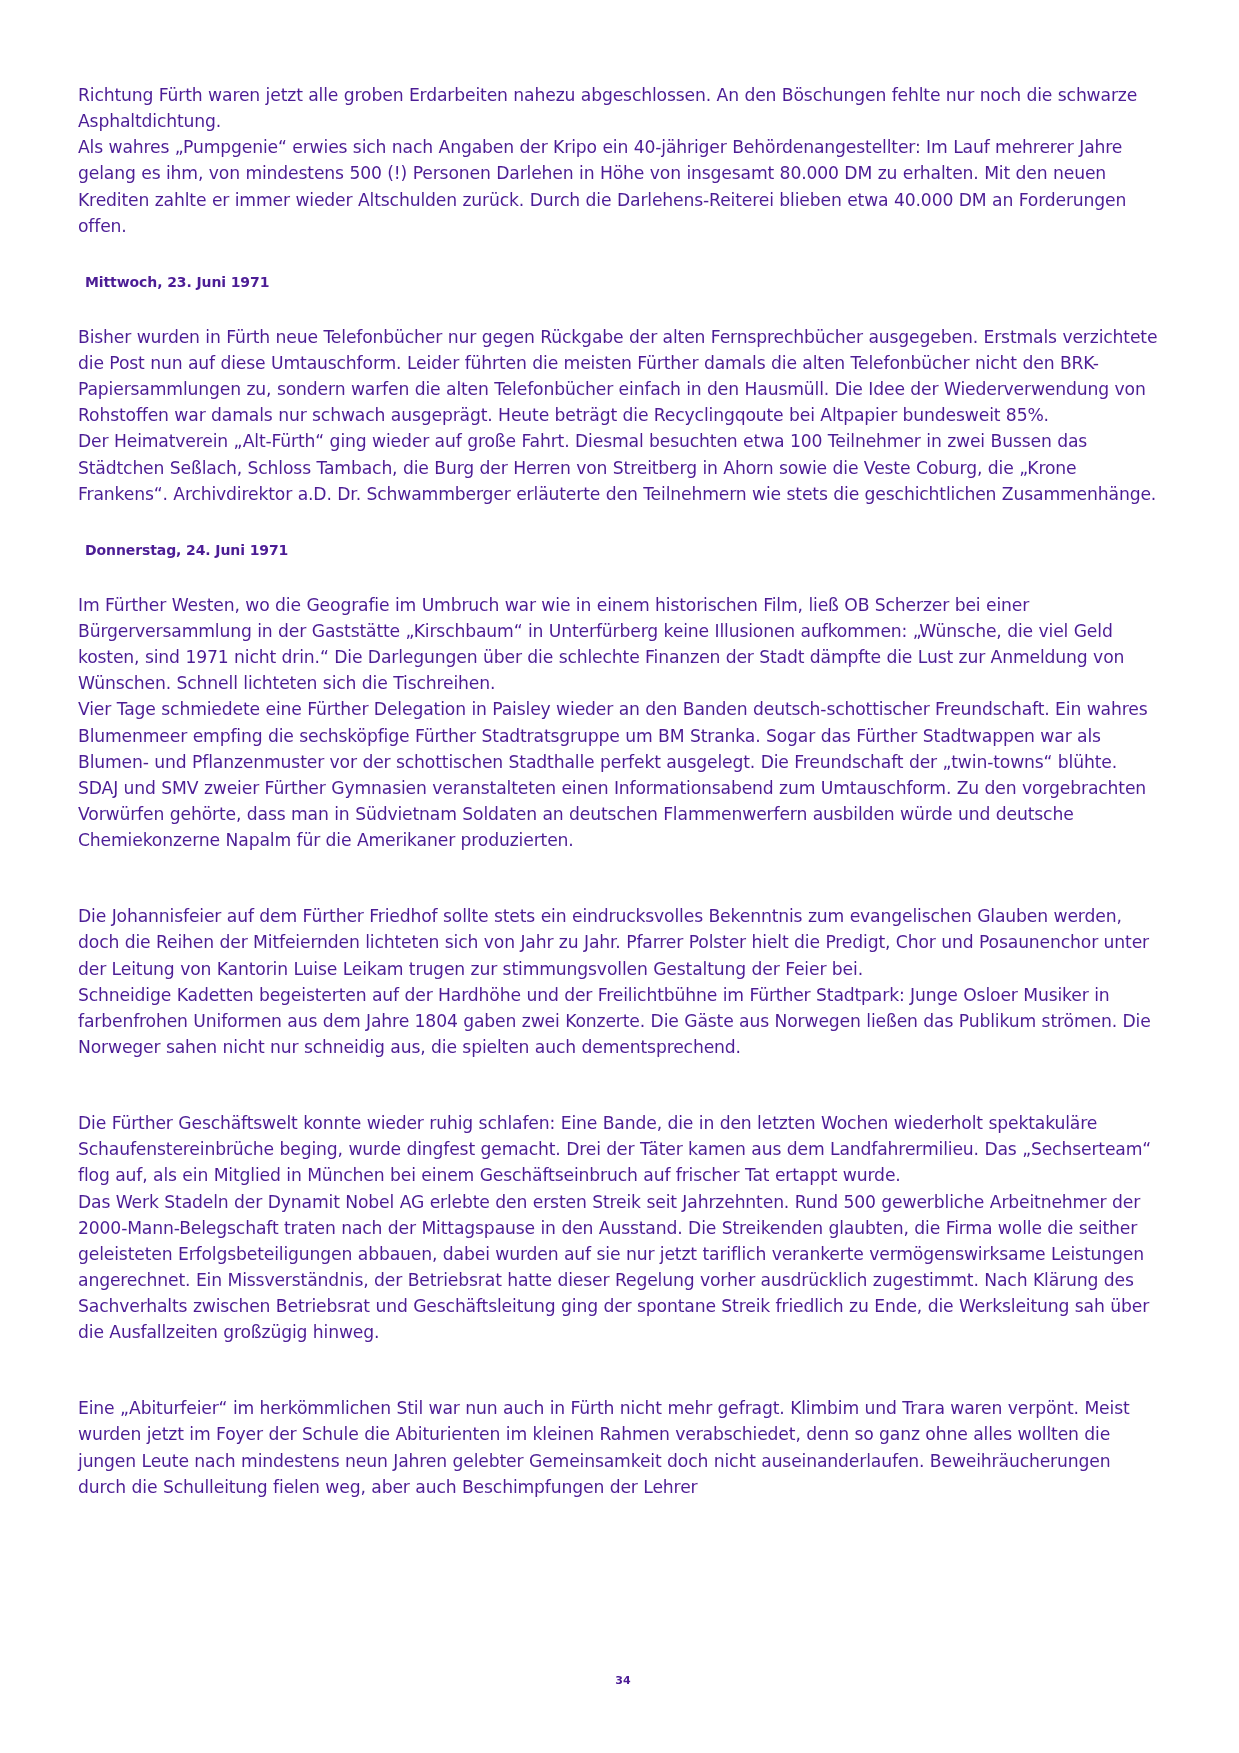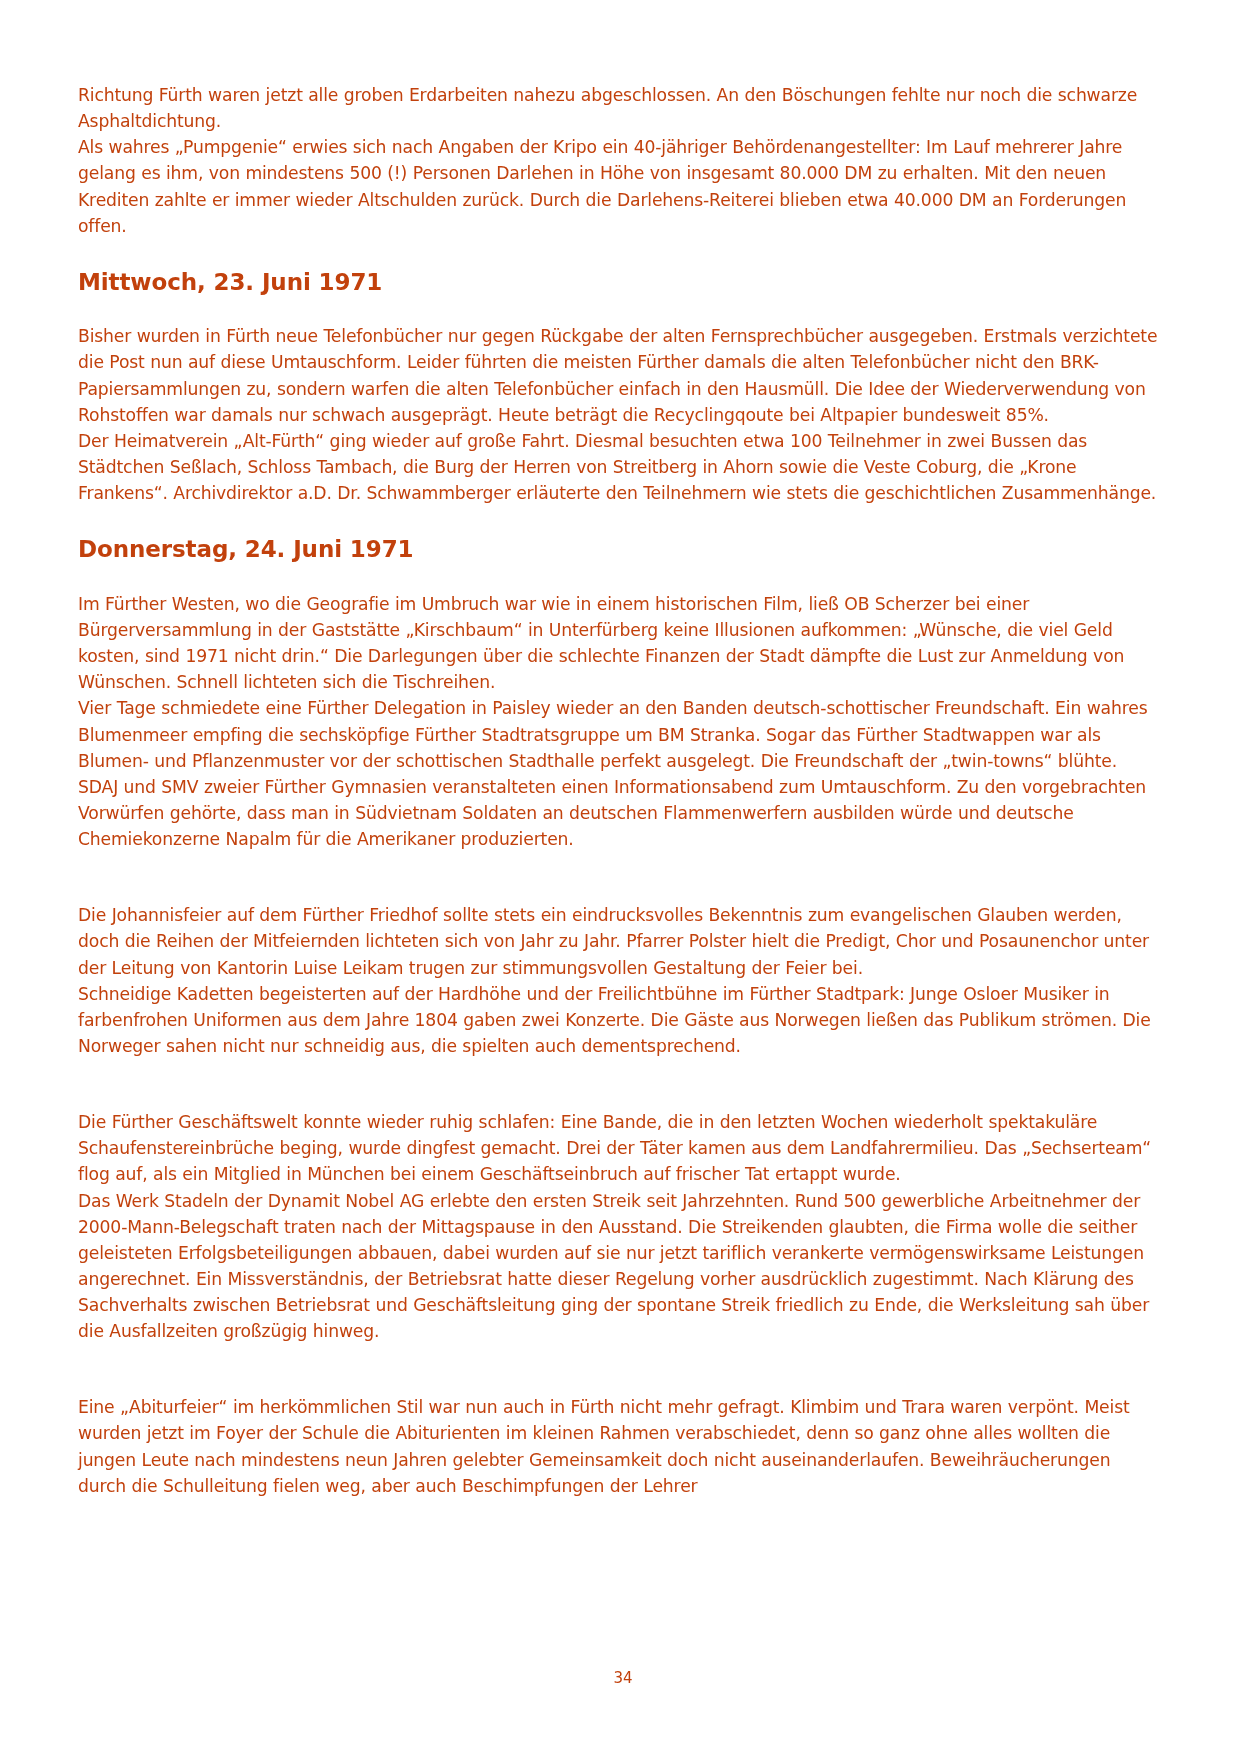--- a/index.html
+++ b/index.html
@@ -8,50 +8,51 @@
     background: #ffffff;
   }
   .page {
     position: relative;
     width: 1239px;
     height: 1753px;
     background: #ffffff;
     box-sizing: border-box;
     padding: 82px 75px 64px 78px;
     font-family: "DejaVu Sans", sans-serif;
-    color: #c2410c;
+    color: #4c1d95;
   }
   .content {
     width: 1085px;
   }
   p.para {
     margin: 0;
     font-size: 17.2px;
     line-height: 1.52;
     text-align: left;
     letter-spacing: -0.15px;
     word-spacing: 0.2px;
   }
   h2.heading {
-    margin: 0;
-    font-size: 23px;
+    margin: 7px;
+    font-size: 14px;
     font-weight: bold;
     line-height: 1.5;
     letter-spacing: -0.1px;
   }
   .gap-before-heading { height: 26px; }
   .gap-after-heading { height: 24px; }
   .pagenum {
     position: absolute;
     left: 7px;
     right: 0;
     bottom: 66px;
     text-align: center;
-    font-size: 15px;
+    font-size: 11px;
     font-family: "DejaVu Sans", sans-serif;
+    font-weight: bold;
   }
 </style>
 </head>
 <body>
 
 <div class="page">
   <div class="content">
 
     <p class="para">Richtung Fürth waren jetzt alle groben Erdarbeiten nahezu abgeschlossen. An den Böschungen fehlte nur noch die schwarze Asphaltdichtung.</p>
     <p class="para">Als wahres „Pumpgenie“ erwies sich nach Angaben der Kripo ein 40-jähriger Behördenangestellter: Im Lauf mehrerer Jahre gelang es ihm, von mindestens 500 (!) Personen Darlehen in Höhe von insgesamt 80.000 DM zu erhalten. Mit den neuen Krediten zahlte er immer wieder Altschulden zurück. Durch die Darlehens-Reiterei blieben etwa 40.000 DM an Forderungen offen.</p>

